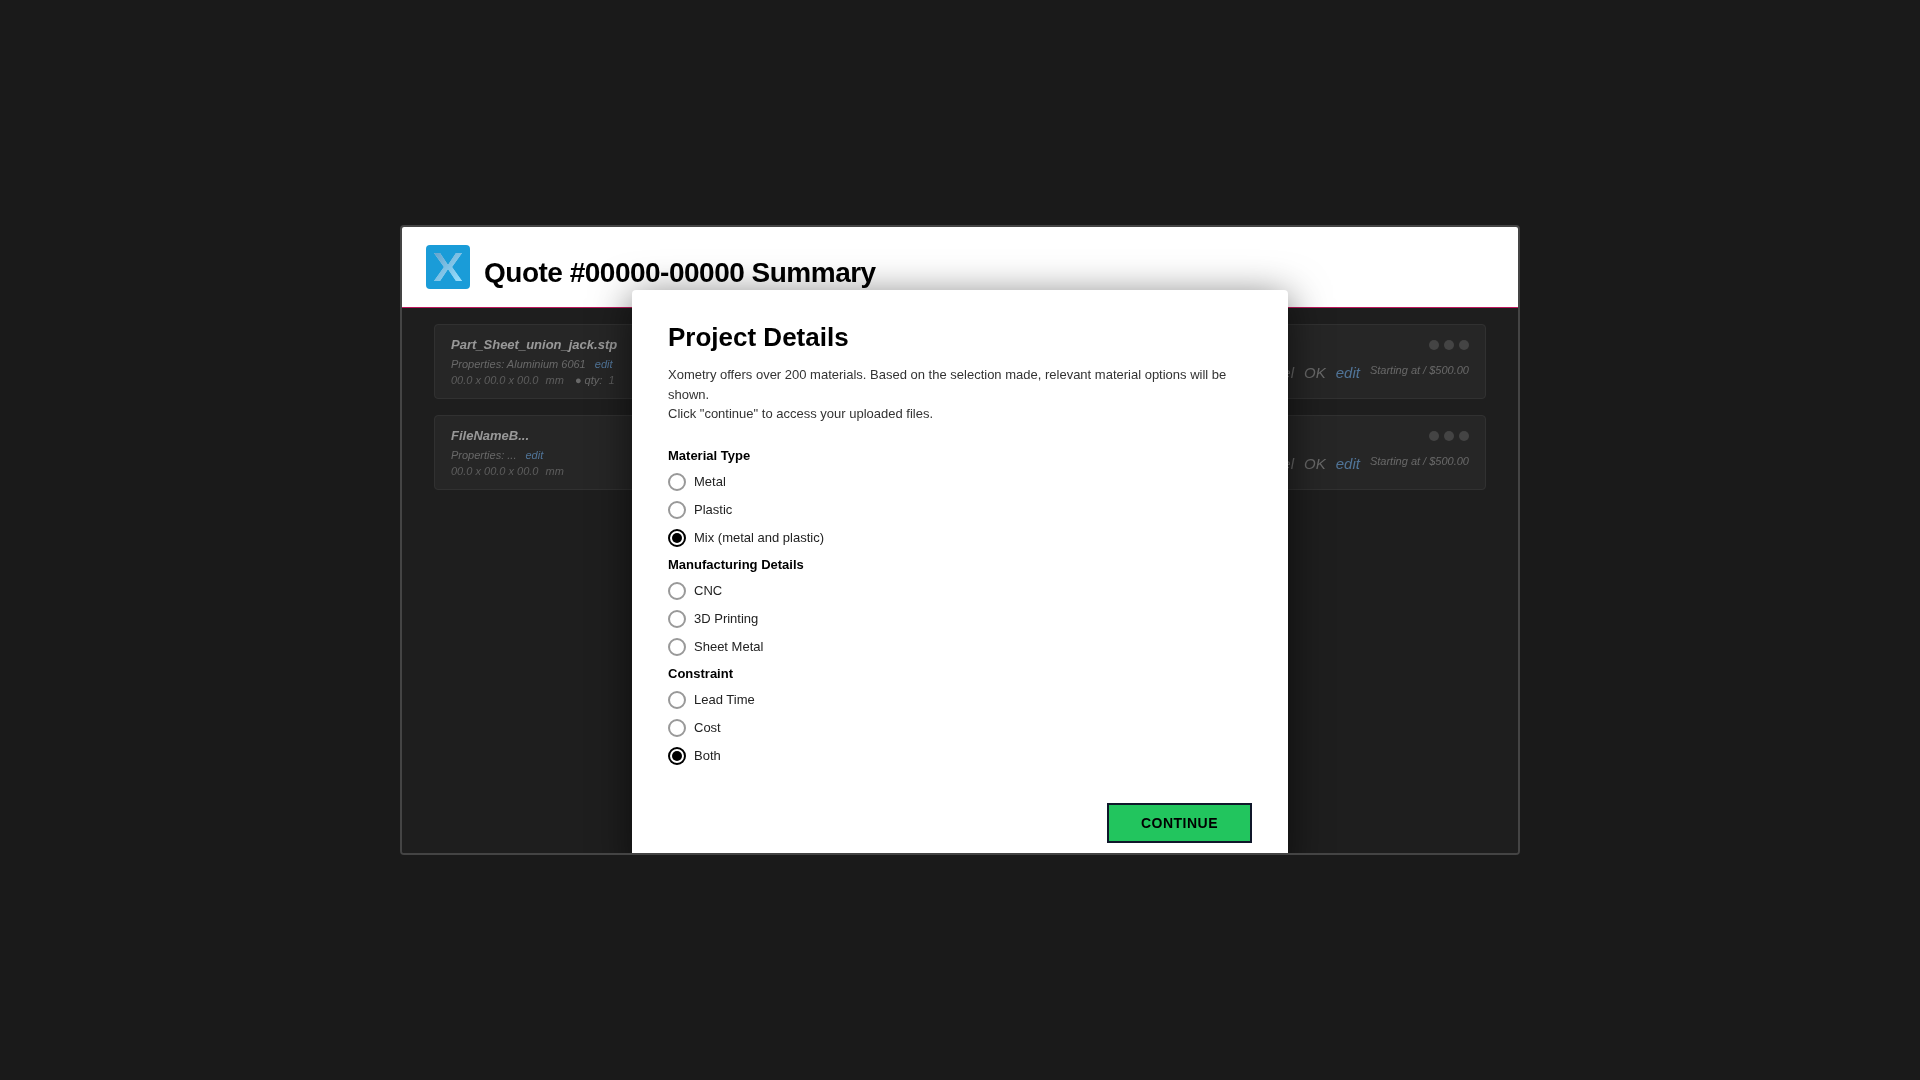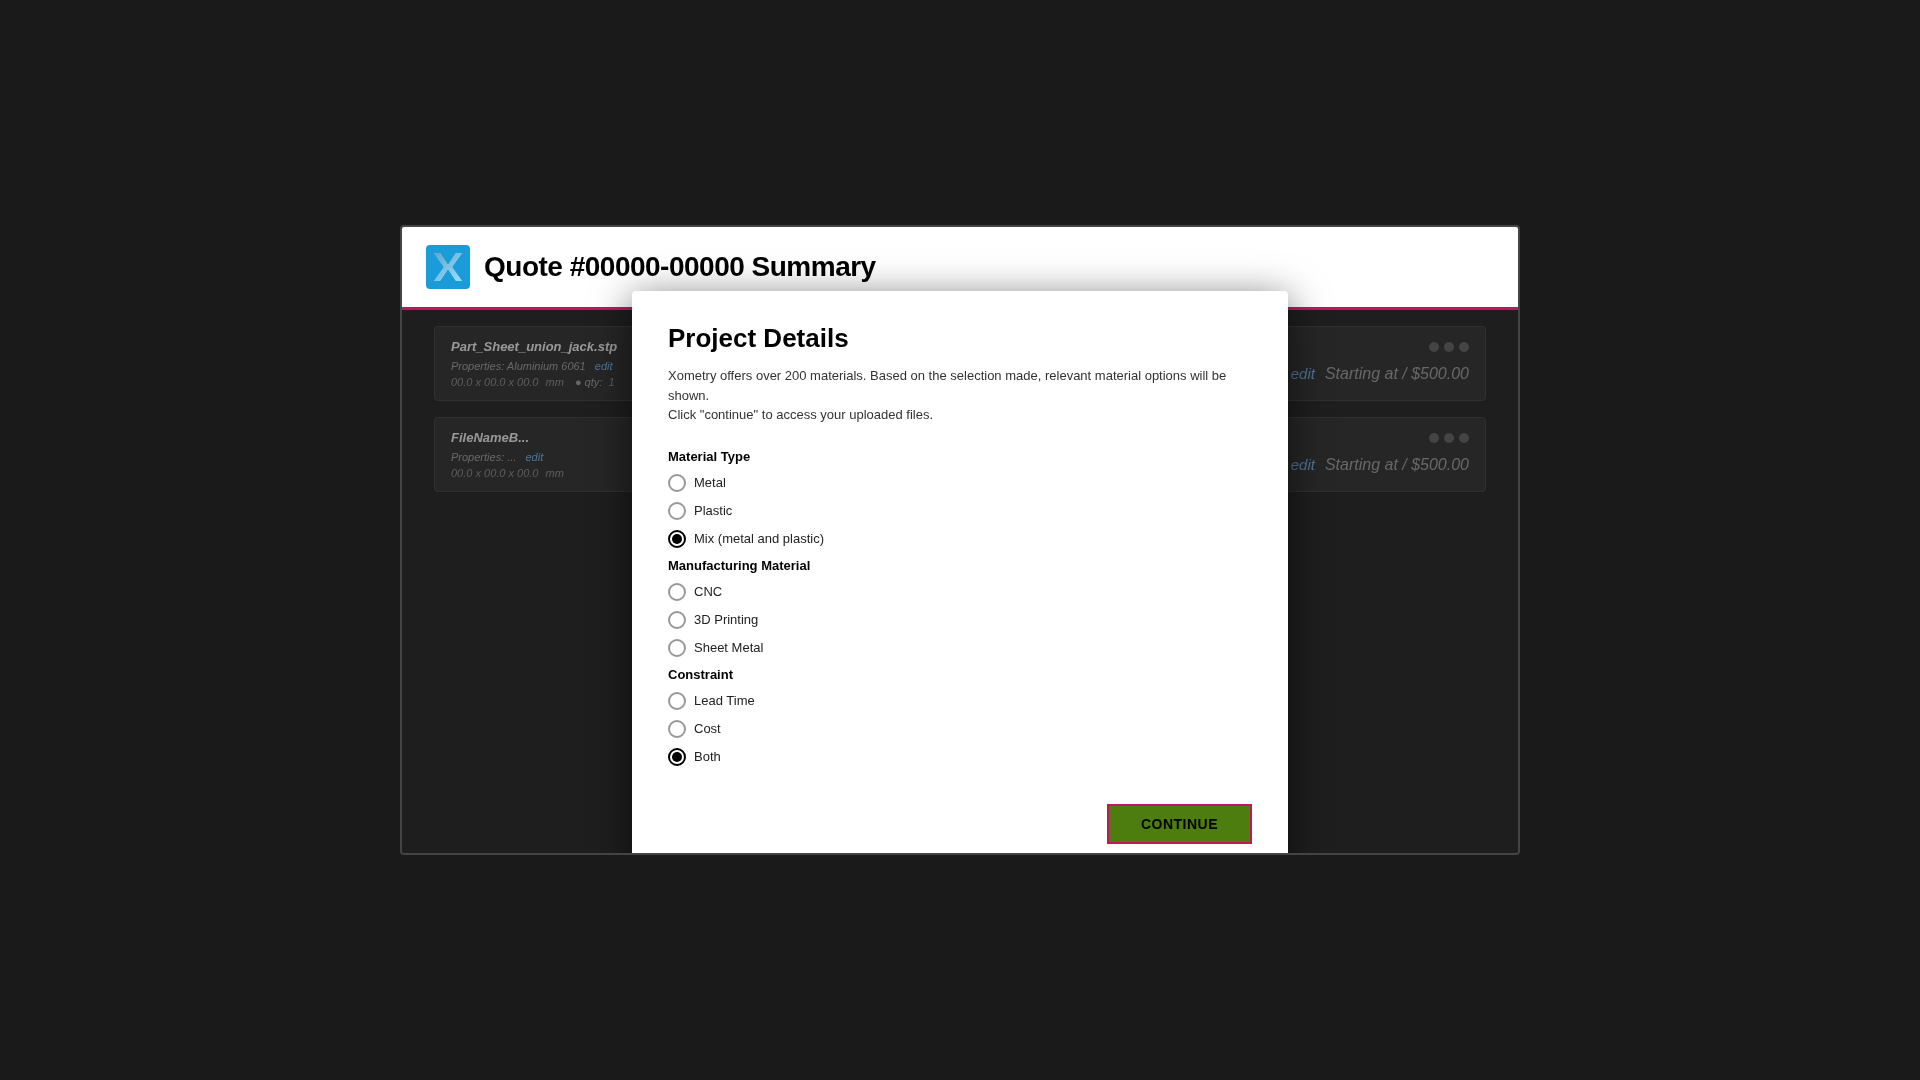--- a/index.html
+++ b/index.html
@@ -23,23 +23,23 @@
       flex-direction: column;
       overflow: hidden;
       position: relative;
     }
 
     
     .header-bar {
       background: #ffffff;
       padding: 18px 24px;
       display: flex;
-      align-items: center;
+      align-items: flex-end;
       gap: 14px;
-      border-bottom: 3px solid #be185d;
+      border-bottom: 1px solid #be185d;
       flex-shrink: 0;
     }
 
     .xometry-logo {
       width: 44px;
       height: 44px;
       flex-shrink: 0;
     }
 
     .header-title {
@@ -113,21 +113,21 @@
       font-size: 11px;
     }
 
     .bg-row-dims {
       color: #777;
       font-size: 11px;
     }
 
     .bg-row-price {
       color: #888;
-      font-size: 16px;
+      font-size: 11px;
       text-align: right;
     }
 
     .bg-row-footer {
       display: flex;
       justify-content: space-between;
       align-items: center;
       margin-top: 1px;
     }
 
@@ -235,22 +235,22 @@
     }
 
     
     .modal-footer {
       display: flex;
       justify-content: flex-end;
     }
 
     .continue-btn {
       padding: 10px 32px;
-      background: #4d7c0f;
-      border: 2px solid #be185d;
+      background: #22c55e;
+      border: 2px solid #0f172a;
       font-size: 14px;
       font-weight: 700;
       letter-spacing: 0.5px;
       color: #000;
       cursor: pointer;
       text-transform: uppercase;
     }
   </style>
 </head>
 <body>
@@ -364,21 +364,21 @@
               <div class="custom-radio"></div>
               <label>Plastic</label>
             </div>
             <div class="radio-item">
               <div class="custom-radio checked"></div>
               <label>Mix (metal and plastic)</label>
             </div>
           </div>
 
           <div class="form-col">
-            <div class="form-col-label">Manufacturing Material</div>
+            <div class="form-col-label">Manufacturing Details</div>
 
             <div class="radio-item">
               <div class="custom-radio"></div>
               <label>CNC</label>
             </div>
             <div class="radio-item">
               <div class="custom-radio"></div>
               <label>3D Printing</label>
             </div>
             <div class="radio-item">

